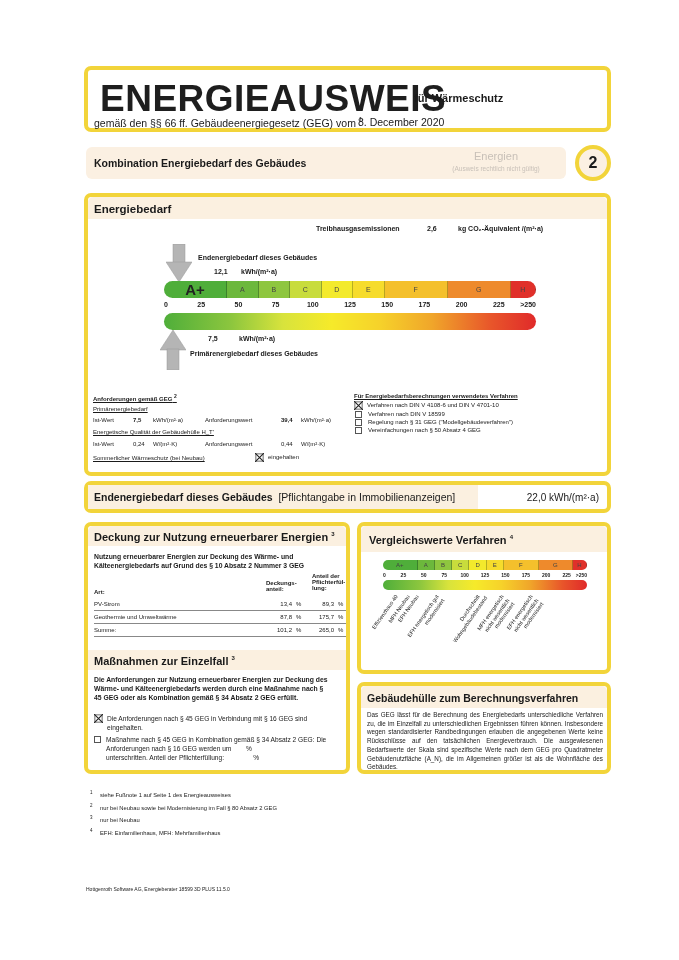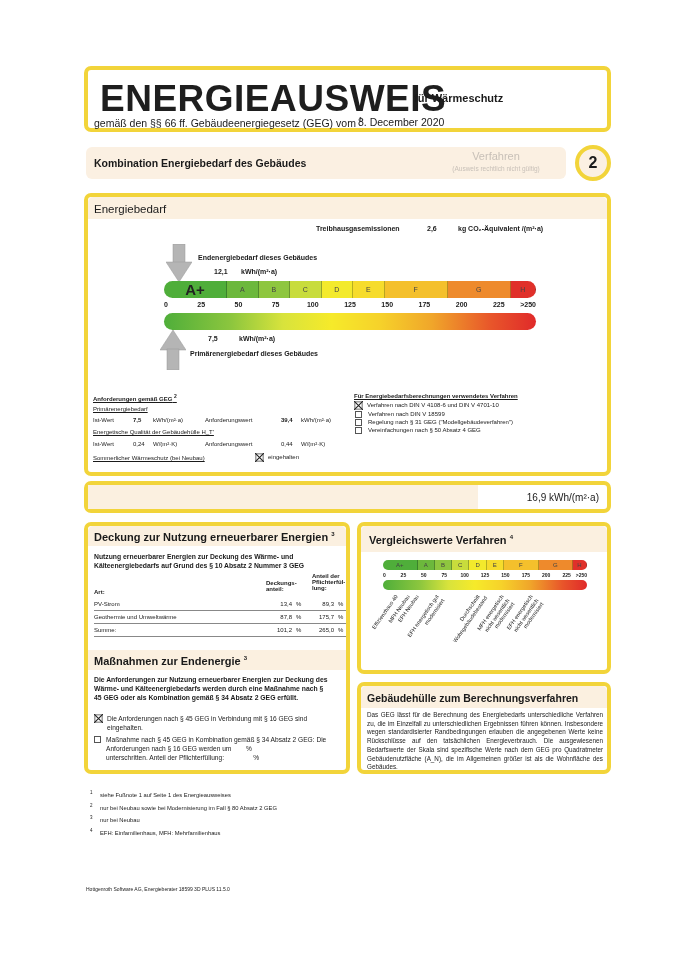--- a/index.html
+++ b/index.html
@@ -16,21 +16,21 @@
   #hdr .t4{left:270px;top:46px;font-size:10.5px;}
   
   #b2{left:86px;top:147px;width:480px;height:32px;border-radius:6px;background:#fbf0e2;}
   #b2 .l{left:8px;top:10px;font-size:10.5px;font-weight:bold;}
   #b2 .v1{left:360px;top:3px;font-size:11px;color:#c8c0b8;width:100px;text-align:center;}
   #b2 .v2{left:340px;top:18px;font-size:6.5px;color:#c8c0b8;width:140px;text-align:center;}
   #pagenum{left:575px;top:145px;width:36px;height:36px;border:4px solid #f2d43a;border-radius:50%;box-sizing:border-box;background:#fbf0e2;font-weight:bold;font-size:16px;text-align:center;line-height:28px;}
   
   #eb{left:84px;top:193px;width:527px;height:283px;}
   #eb .band{left:0;top:0;width:519px;height:22px;border-radius:5px 5px 0 0;}
-  #eb .title{left:6px;top:6px;font-size:11.5px;font-weight:normal;}
+  #eb .title{left:6px;top:6px;font-size:11.5px;font-weight:bold;}
   .small{font-size:7px;}
   .sb{font-weight:bold;}
   .scale{position:absolute;display:flex;height:17px;border-radius:9px;overflow:hidden;}
   .scale div{height:100%;display:flex;align-items:center;justify-content:center;border-right:1px solid rgba(0,0,0,0.25);box-sizing:border-box;font-size:7px;color:#444;}
   .grad{position:absolute;border-radius:9px;background:linear-gradient(90deg,#4fae3a 0%,#8cc63e 18%,#d8e33c 32%,#f6ea2a 45%,#f6d22a 58%,#f0a62a 72%,#e8552a 88%,#e02a2a 100%);}
   .ticks{position:absolute;font-size:7px;font-weight:bold;}
   .ticks span{position:absolute;transform:translateX(-50%);white-space:nowrap;}
   .u{text-decoration:underline;}
   .cb{display:inline-block;width:7px;height:7px;border:1px solid #555;box-sizing:border-box;vertical-align:middle;margin-right:5px;}
   .cbx{display:inline-block;width:9px;height:9px;vertical-align:middle;margin-right:4px;position:relative;}
@@ -47,21 +47,21 @@
 
 <div id="hdr" class="ybox">
   <div class="abs t1">ENERGIEAUSWEIS</div>
   <div class="abs t2">für Wärmeschutz</div>
   <div class="abs t3"><span>gemäß den §§ 66 ff. Gebäudeenergiegesetz (GEG) vom</span> <sup>1</sup></div>
   <div class="abs t4">8. December 2020</div>
 </div>
 
 <div id="b2" class="abs">
   <div class="abs l">Kombination Energiebedarf des Gebäudes</div>
-  <div class="abs v1">Verfahren</div>
+  <div class="abs v1">Energien</div>
   <div class="abs v2">(Ausweis rechtlich nicht gültig)</div>
 </div>
 <div id="pagenum" class="abs">2</div>
 
 <div id="eb" class="ybox">
   <div class="abs band hdr-band"></div>
   <div class="abs title">Energiebedarf</div>
 
   <div class="abs small sb" style="left:228px;top:28px;">Treibhausgasemissionen</div>
   <div class="abs small sb" style="left:339px;top:28px;">2,6</div>
@@ -141,21 +141,24 @@
           <path d="M0 0 L10 10 M10 0 L0 10" stroke="#222" stroke-width="1.2"></path>
         </svg><span>Verfahren nach DIN V 4108-6 und DIN V 4701-10</span></div>
       <div style="margin: 1px 0px;"><span class="cb" style="margin-left:1px;margin-right:6px;"></span><span>Verfahren nach DIN V 18599</span></div>
       <div style="margin: 1px 0px;"><span class="cb" style="margin-left:1px;margin-right:6px;"></span><span>Regelung nach § 31 GEG ("Modellgebäudeverfahren")</span></div>
       <div style="margin: 1px 0px;"><span class="cb" style="margin-left:1px;margin-right:6px;"></span><span>Vereinfachungen nach § 50 Absatz 4 GEG</span></div>
     </div>
 </div>
 
 <div id="end" class="ybox">
   <div class="abs band hdr-band"></div>
-  <div class="abs" style="right:8px;top:7px;font-size:10px;">16,9 kWh/(m²·a)</div>
+  <div class="abs" style="left:6px;top:6px;font-size:10.5px;">
+    <b>Endenergiebedarf dieses Gebäudes</b>&nbsp; <span>[Pflichtangabe in Immobilienanzeigen]</span>
+  </div>
+  <div class="abs" style="right:8px;top:7px;font-size:10px;">22,0 kWh/(m²·a)</div>
 </div>
 
 <div id="ern" class="ybox">
   <div class="abs hdr-band" style="left:0;top:0;width:258px;height:20px;border-radius:5px 5px 0 0;"></div>
   <div class="abs sb" style="left:6px;top:5px;font-size:11px;"><span>Deckung zur Nutzung erneuerbarer Energien</span> <sup style="font-size:6px;">3</sup></div>
   <div class="abs sb" style="left:6px;top:26px;width:235px;font-size:6.8px;line-height:9px;">Nutzung erneuerbarer Energien zur Deckung des Wärme- und Kälteenergiebedarfs auf Grund des § 10 Absatz 2 Nummer 3 GEG</div>
   <div class="abs" style="left:6px;top:47px;width:250px;font-size:6px;">
     <div class="sb" style="position:absolute;left:0;top:16px;">Art:</div>
     <div class="sb" style="position:absolute;left:172px;top:7px;width:38px;">Deckungs-anteil:</div>
     <div class="sb" style="position:absolute;left:218px;top:0px;width:34px;">Anteil der Pflichterfül-lung:</div>
@@ -178,21 +181,21 @@
           <span style="position:absolute;left:0;top:2px;">Summe:</span>
           <span style="position:absolute;left:172px;width:26px;text-align:right;top:2px;">101,2</span>
           <span style="position:absolute;left:202px;top:2px;">%</span>
           <span style="position:absolute;left:214px;width:26px;text-align:right;top:2px;">265,0</span>
           <span style="position:absolute;left:244px;top:2px;">%</span>
         </div>
       </div>
   </div>
 
   <div class="abs hdr-band" style="left:0;top:124px;width:258px;height:20px;"></div>
-  <div class="abs sb" style="left:6px;top:129px;font-size:11px;"><span>Maßnahmen zur Endenergie</span> <sup style="font-size:6px;">3</sup></div>
+  <div class="abs sb" style="left:6px;top:129px;font-size:11px;"><span>Maßnahmen zur Einzelfall</span> <sup style="font-size:6px;">3</sup></div>
   <div class="abs sb" style="left:6px;top:149px;width:238px;font-size:6.8px;line-height:9px;">Die Anforderungen zur Nutzung erneuerbarer Energien zur Deckung des Wärme- und Kälteenergiebedarfs werden durch eine Maßnahme nach § 45 GEG oder als Kombination gemäß § 34 Absatz 2 GEG erfüllt.</div>
   <div class="abs" style="left:6px;top:188px;width:240px;font-size:6.6px;line-height:9px;display:flex;">
     <svg class="cbx" viewBox="0 0 10 10" style="flex:none;">
         <rect x="1" y="1" width="8" height="8" fill="none" stroke="#333" stroke-width="0.8"></rect>
         <path d="M0 0 L10 10 M10 0 L0 10" stroke="#222" stroke-width="1.2"></path>
       </svg>
     <span>Die Anforderungen nach § 45 GEG in Verbindung mit § 16 GEG sind eingehalten.</span>
   </div>
   <div class="abs" style="left:6px;top:209px;width:240px;font-size:6.6px;line-height:9px;display:flex;">
     <span class="cb" style="flex:none;margin-top:1px;"></span>

